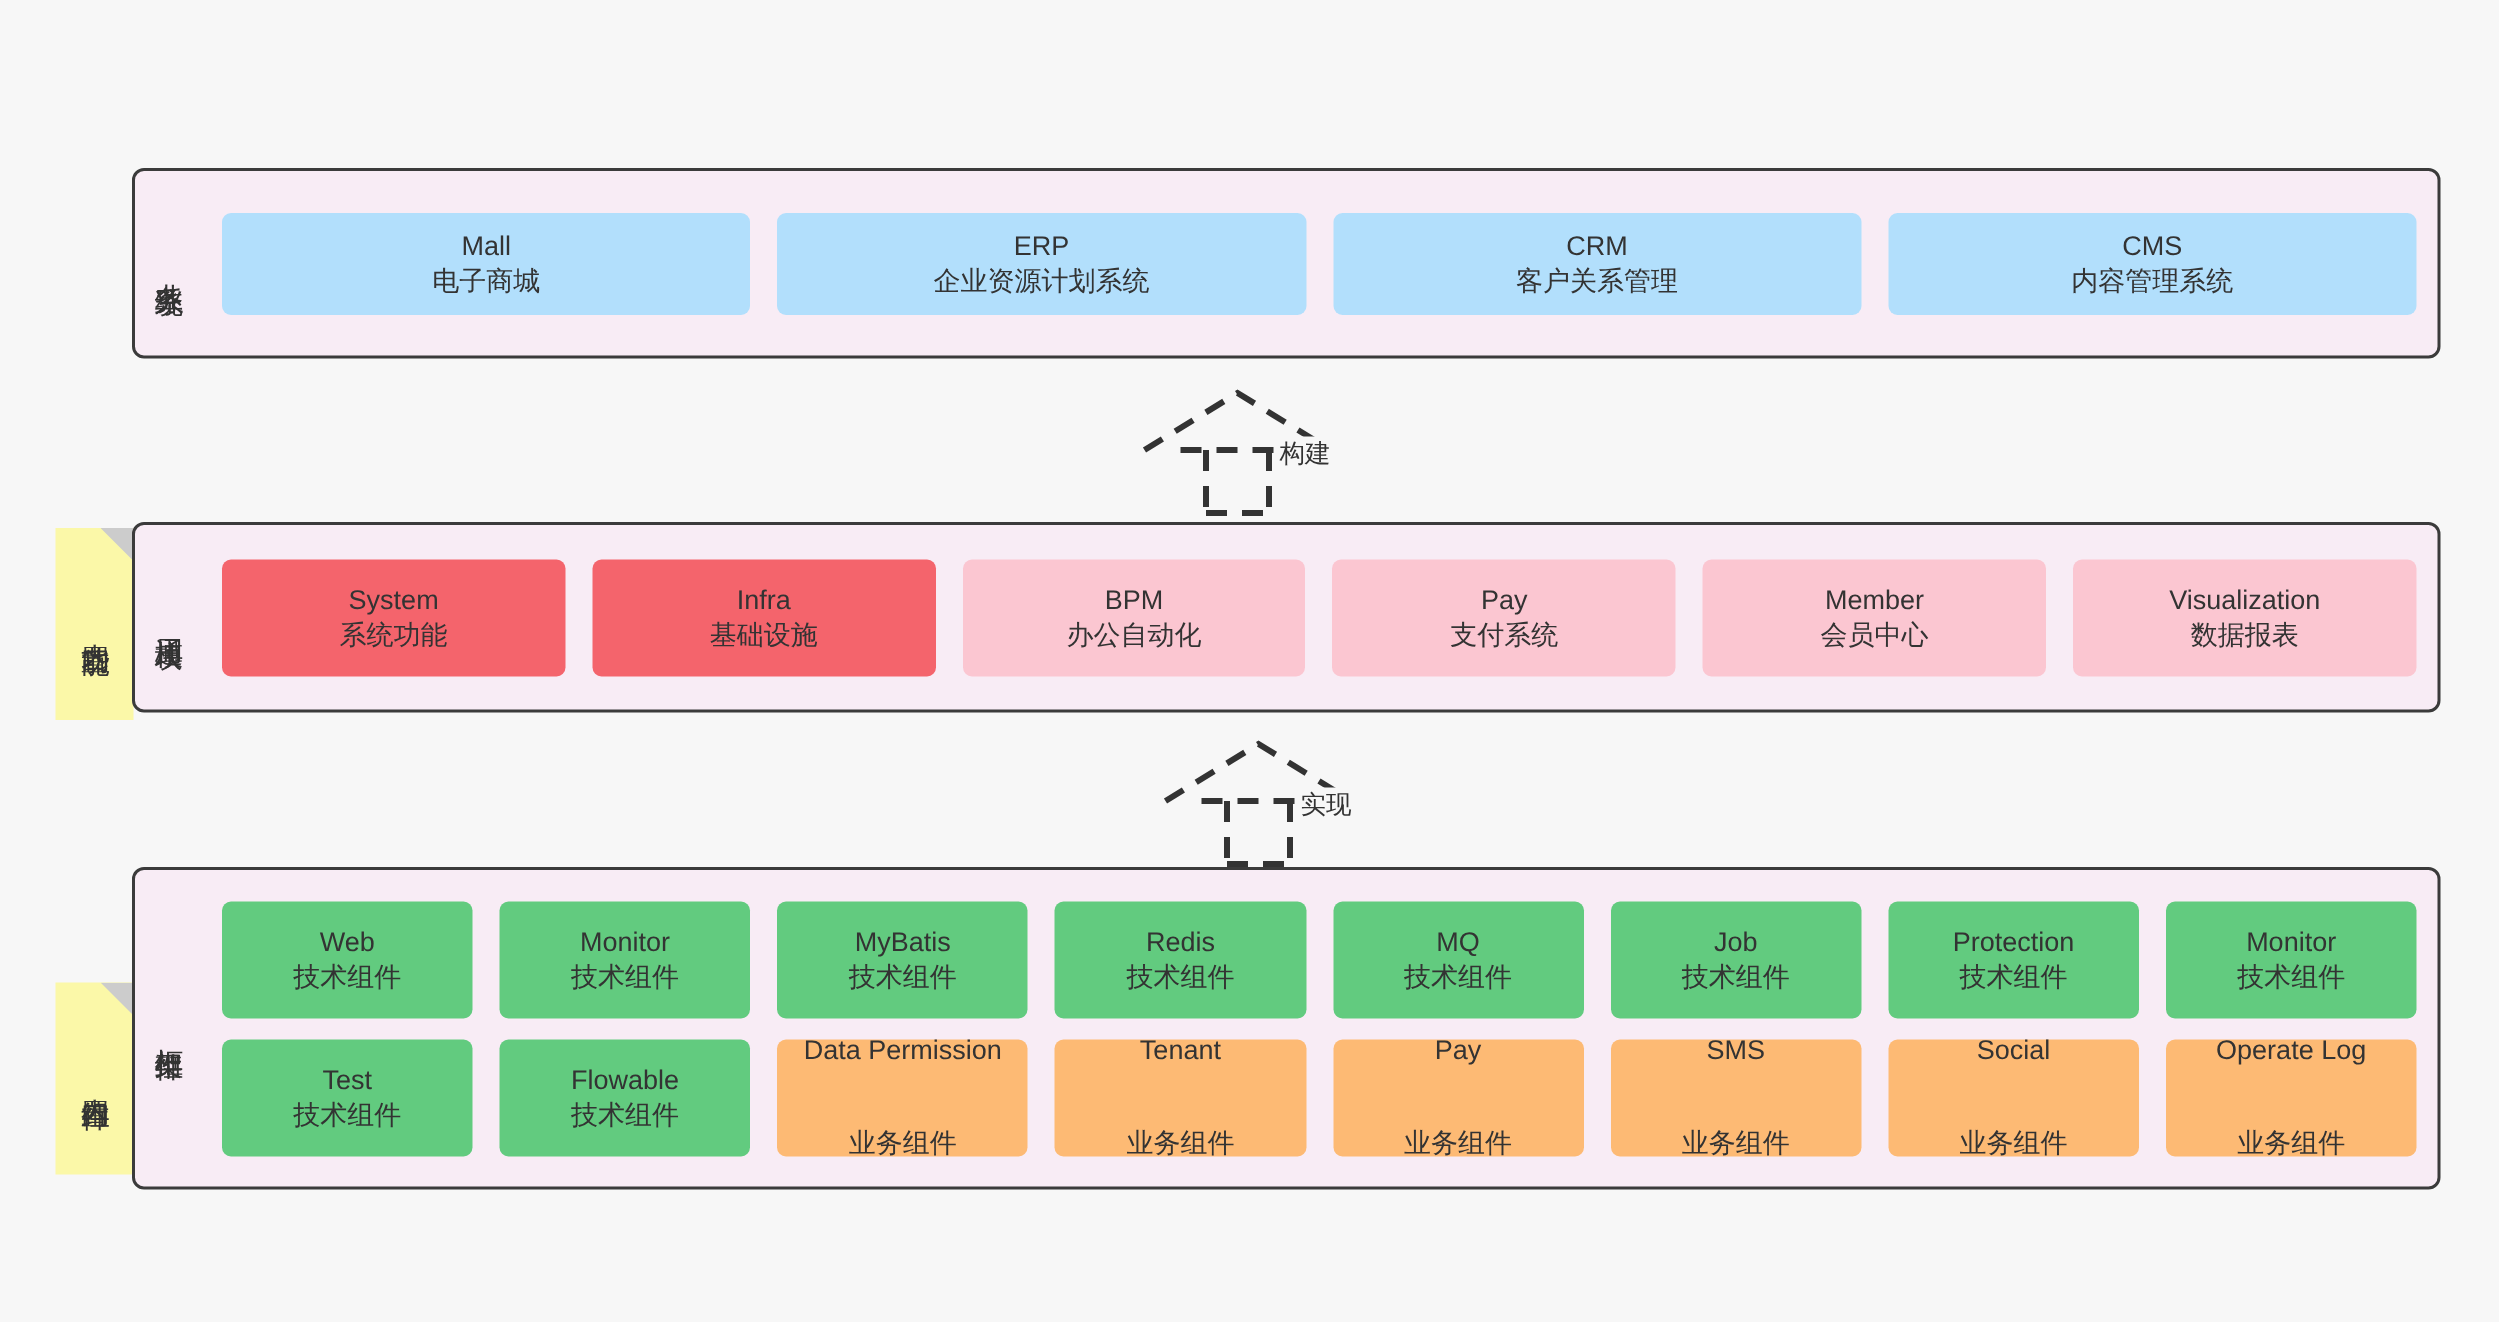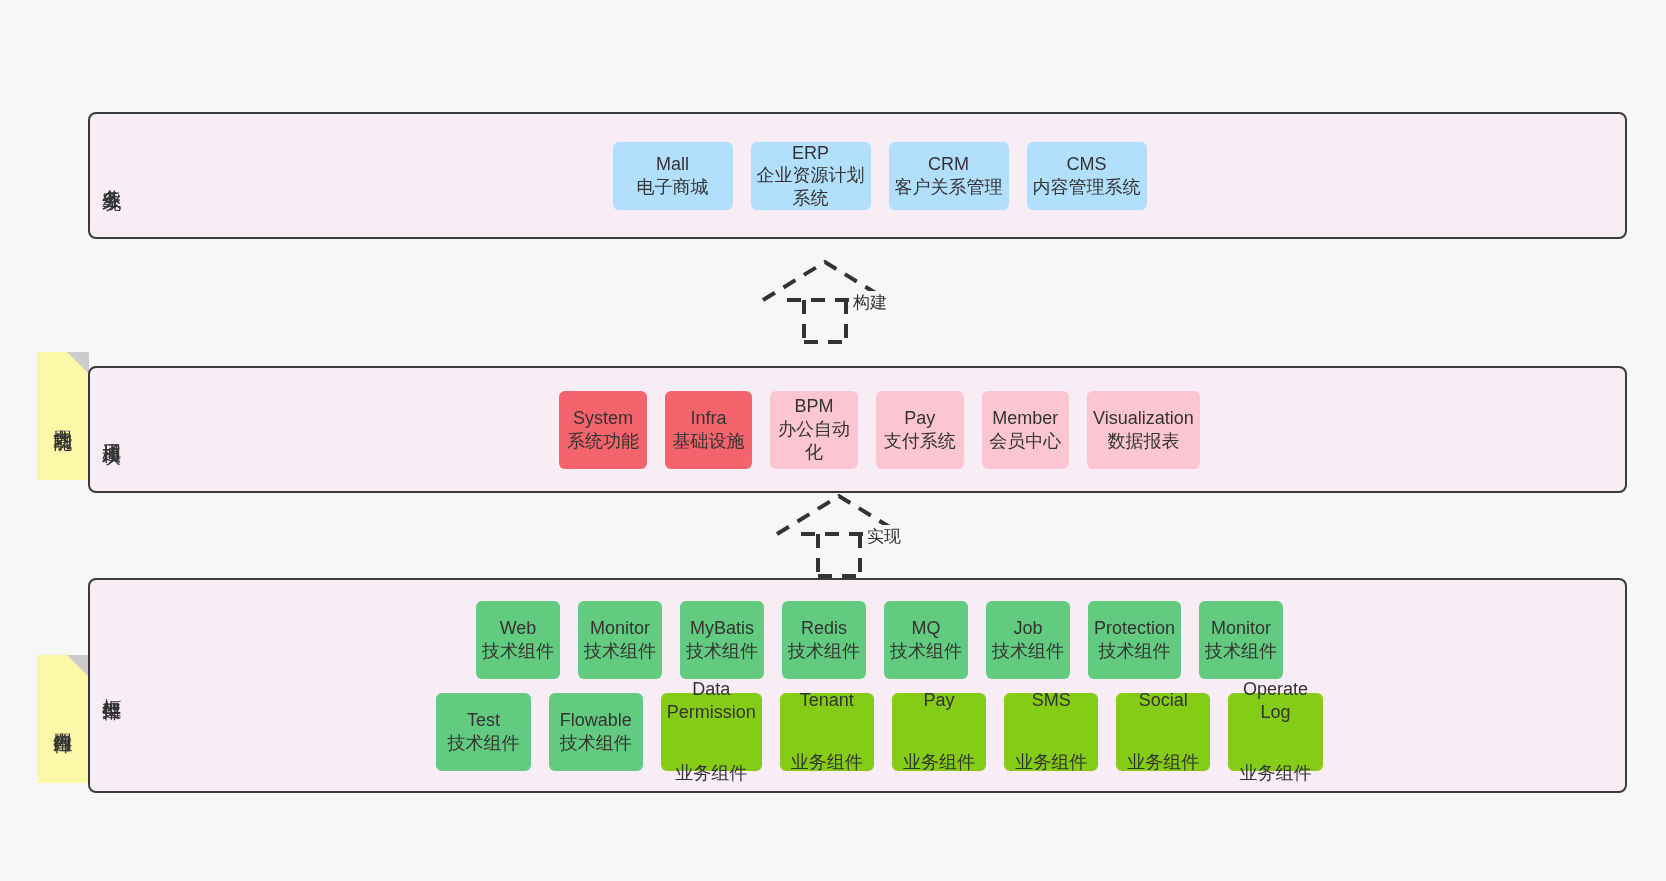--- a/index.html
+++ b/index.html
@@ -48,21 +48,20 @@
     padding: 4px 0;
   }
 
   .layer-body {
     flex: 1 1 auto;
     display: flex;
     flex-direction: column;
     justify-content: center;
     gap: 14px;
     padding: 0 14px;
-    align-items: center;
   }
 
   .row {
     display: flex;
     gap: 18px;
   }
 
   
   .card {
     flex: 1 1 0;
@@ -78,26 +77,26 @@
     box-sizing: border-box;
     padding: 4px 6px;
   }
   .card .en { display: block; }
   .card .cn { display: block; }
 
   .c-blue       { background: #b2dffc; }
   .c-red        { background: #f4646c; }
   .c-pink       { background: #fbc6d1; }
   .c-green      { background: #62cb7f; }
-  .c-lightgreen { background: #84cc16; gap: 39px; }
+  .c-lightgreen { background: #fdba74; gap: 39px; }
 
   #layer-business { left: 88px;  top: 112px; width: 1539px; height: 127px; }
   #layer-business .card { height: 68px; }
 
-  #layer-common   { left: 88px;  top: 348px; width: 1539px; height: 127px; margin-top: 18px; }
+  #layer-common   { left: 88px;  top: 348px; width: 1539px; height: 127px; }
   #layer-common .card { height: 78px; }
 
   #layer-framework{ left: 88px;  top: 578px; width: 1539px; height: 215px; }
   #layer-framework .card { height: 78px; }
 
   
   .note {
     position: absolute;
     box-sizing: border-box;
     background: #fbf8a8;

